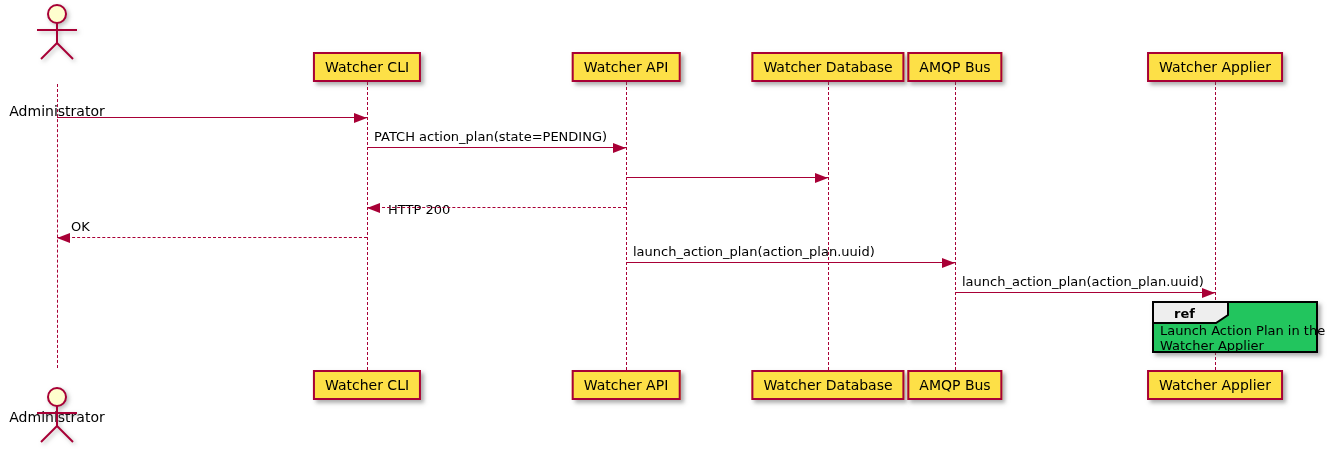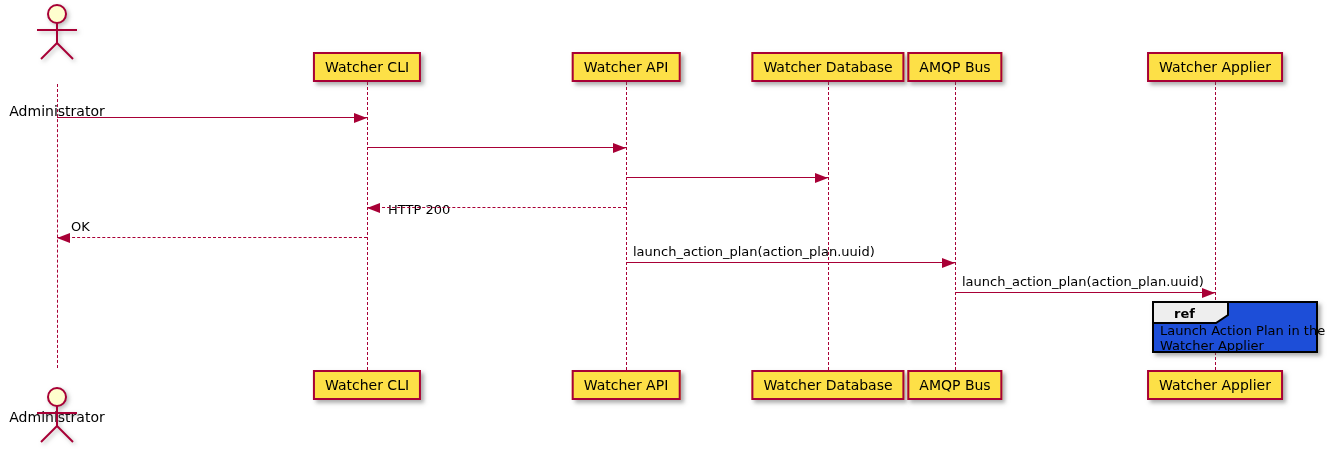--- a/index.html
+++ b/index.html
@@ -71,21 +71,21 @@
   }
   .arrow.right { border-left: 13px solid #A80036; }
   .arrow.left  { border-right: 13px solid #A80036; }
   .ref-box {
     position: absolute;
     left: 1152px;
     top: 301px;
     width: 166px;
     height: 52px;
     box-sizing: border-box;
-    background: #1d4ed8;
+    background: #22c55e;
     border: 2px solid #000000;
     box-shadow: 3px 3px 4px rgba(96,96,96,0.5);
     z-index: 4;
   }
   .ref-header { position: absolute; left: -2px; top: -2px; }
   .ref-body {
     position: absolute;
     left: 6px;
     top: 20px;
     font-size: 13px;
@@ -116,20 +116,21 @@
 
   <div class="pbox" style="left:367px;  top:52px;">Watcher CLI</div>
   <div class="pbox" style="left:626px;  top:52px;">Watcher API</div>
   <div class="pbox" style="left:828px;  top:52px;">Watcher Database</div>
   <div class="pbox" style="left:955px;  top:52px;">AMQP Bus</div>
   <div class="pbox" style="left:1215px; top:52px;">Watcher Applier</div>
 
   <div class="msg-line solid" style="left:57px; top:117px; width:310px;"></div>
   <div class="arrow right" style="left:354px; top:113px;"></div>
 
+  <div class="msg-text" style="left:374px; top:129px;">PATCH action_plan(state=PENDING)</div>
   <div class="msg-line solid" style="left:367px; top:147px; width:259px;"></div>
   <div class="arrow right" style="left:613px; top:143px;"></div>
 
   <div class="msg-line solid" style="left:626px; top:177px; width:202px;"></div>
   <div class="arrow right" style="left:815px; top:173px;"></div>
 
   <div class="msg-text" style="left:388px; top:202px;">HTTP 200</div>
   <div class="msg-line dashed" style="left:367px; top:207px; width:259px;"></div>
   <div class="arrow left" style="left:367px; top:203px;"></div>
 

